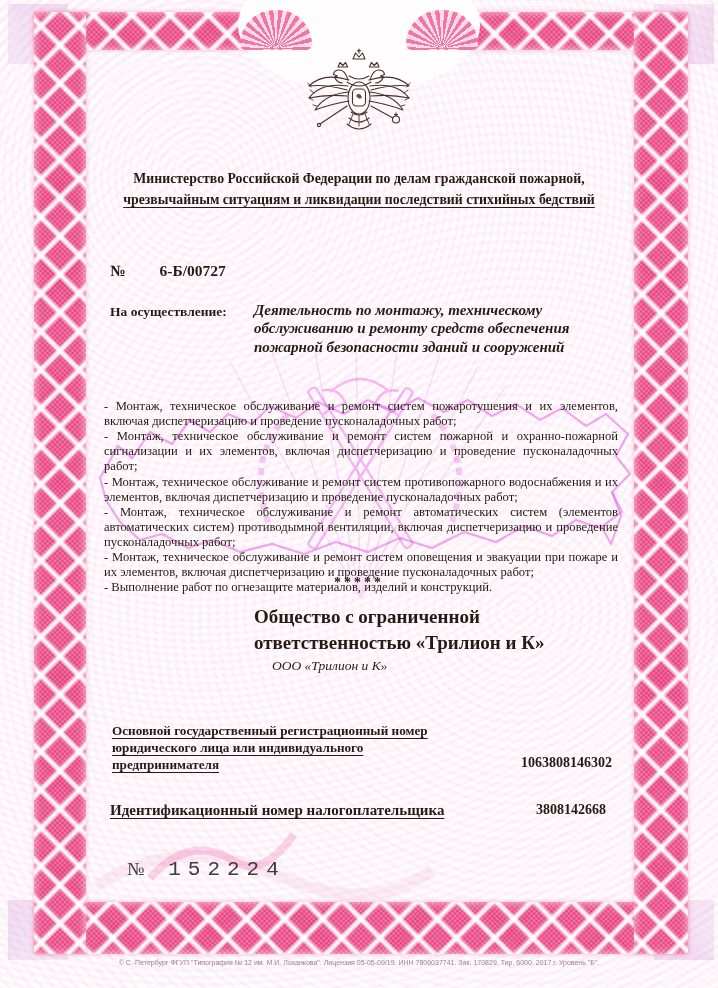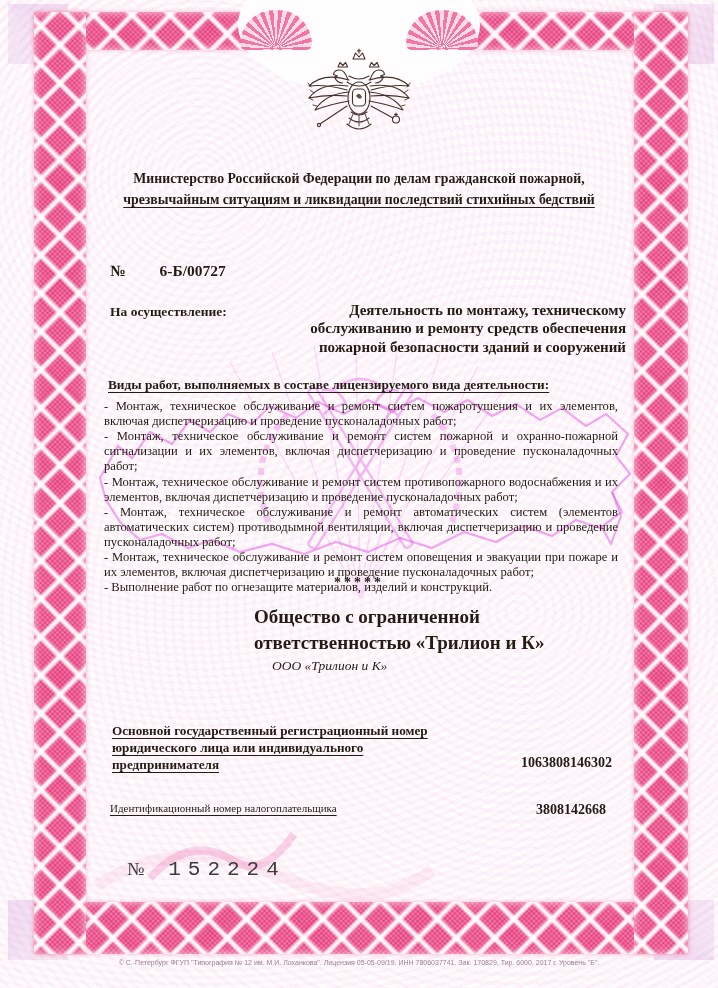--- a/index.html
+++ b/index.html
@@ -52,35 +52,35 @@
     font-weight:bold; font-size:13.8px; line-height:1.55;}
   .ministry .u{text-decoration:underline; text-underline-offset:3px;}
   .doc-title{left:0; top:220px; width:718px; text-align:center;
     font-weight:bold; font-size:29px; letter-spacing:2px;}
   .num-row{left:110px; top:262px; width:516px; display:flex;
     font-weight:bold; font-size:15.5px;}
   .num-row .no{margin-right:34px;}
   .num-row .date{margin-left:auto; word-spacing:9px;}
   .act-label{left:110px; top:304px; font-weight:bold; font-size:13.5px;}
   .act-text{left:254px; top:301px; width:372px;
-    font-weight:bold; font-size:15px; line-height:1.22;text-align:right;}
+    font-weight:bold; font-style:italic; font-size:15px; line-height:1.22;}
   .works-head{left:108px; top:377px; font-weight:bold; font-size:13.3px;
     text-decoration:underline; text-underline-offset:3px;}
   .works-list{left:104px; top:399px; width:514px;
     font-size:12.6px; line-height:1.2; text-align:justify;}
   .separator{left:0; top:575px; width:718px; text-align:center;
     font-weight:bold; font-size:14px; letter-spacing:3px;}
   .grantee-label{left:110px; top:606px; width:170px; font-weight:bold; font-size:14px;
     line-height:1.5; text-decoration:underline; text-underline-offset:3px;}
   .grantee-name{left:254px; top:604px; width:380px; font-weight:bold; font-size:19px; line-height:1.38;}
   .grantee-short{left:272px; top:658px; font-style:italic; font-size:13.5px;}
   .ogrn-label{left:112px; top:722px; width:348px; font-weight:bold; font-size:13.2px;
     line-height:1.3; text-decoration:underline; text-underline-offset:3px;}
   .ogrn-value{right:106px; top:755px; font-weight:bold; font-size:14px;}
-  .inn-label{left:110px; top:802px; font-weight:normal; font-size:11px;
+  .inn-label{left:110px; top:802px; font-weight:bold; font-size:15px;
     text-decoration:underline; text-underline-offset:3px;}
   .inn-value{right:112px; top:802px; font-weight:bold; font-size:14px;}
   .serial{left:127px; top:858px; display:flex; align-items:baseline; color:#3c3c3c;}
   .serial .no{font-size:18px;}
   .serial .digits{margin-left:24px; font-family:"Liberation Mono", monospace;
     font-size:21px; letter-spacing:7px;}
   .imprint{left:0; top:959px; width:718px; text-align:center;
     font-family:"Liberation Sans", sans-serif; font-size:7px; color:#9c8290;}
 </style>
 </head>
@@ -177,21 +177,20 @@
 
 
   <div class="txt num-row">
     <span class="no">№</span>
     <span>6-Б/00727</span>
   </div>
 
   <div class="txt act-label">На осуществление:</div>
   <div class="txt act-text">Деятельность по монтажу, техническому обслуживанию и ремонту средств обеспечения пожарной безопасности зданий и сооружений</div>
 
-  <div class="txt works-head">Виды работ, выполняемых в составе лицензируемого вида деятельности:</div>
 
   <div class="txt works-list">
     <div>- Монтаж, техническое обслуживание и ремонт систем пожаротушения и их элементов, включая диспетчеризацию и проведение пусконаладочных работ;</div>
     <div>- Монтаж, техническое обслуживание и ремонт систем пожарной и охранно-пожарной сигнализации и их элементов, включая диспетчеризацию и проведение пусконаладочных работ;</div>
     <div>- Монтаж, техническое обслуживание и ремонт систем противопожарного водоснабжения и их элементов, включая диспетчеризацию и проведение пусконаладочных работ;</div>
     <div>- Монтаж, техническое обслуживание и ремонт автоматических систем (элементов автоматических систем) противодымной вентиляции, включая диспетчеризацию и проведение пусконаладочных работ;</div>
     <div>- Монтаж, техническое обслуживание и ремонт систем оповещения и эвакуации при пожаре и их элементов, включая диспетчеризацию и проведение пусконаладочных работ;</div>
     <div>- Выполнение работ по огнезащите материалов, изделий и конструкций.</div>
   </div>
 

